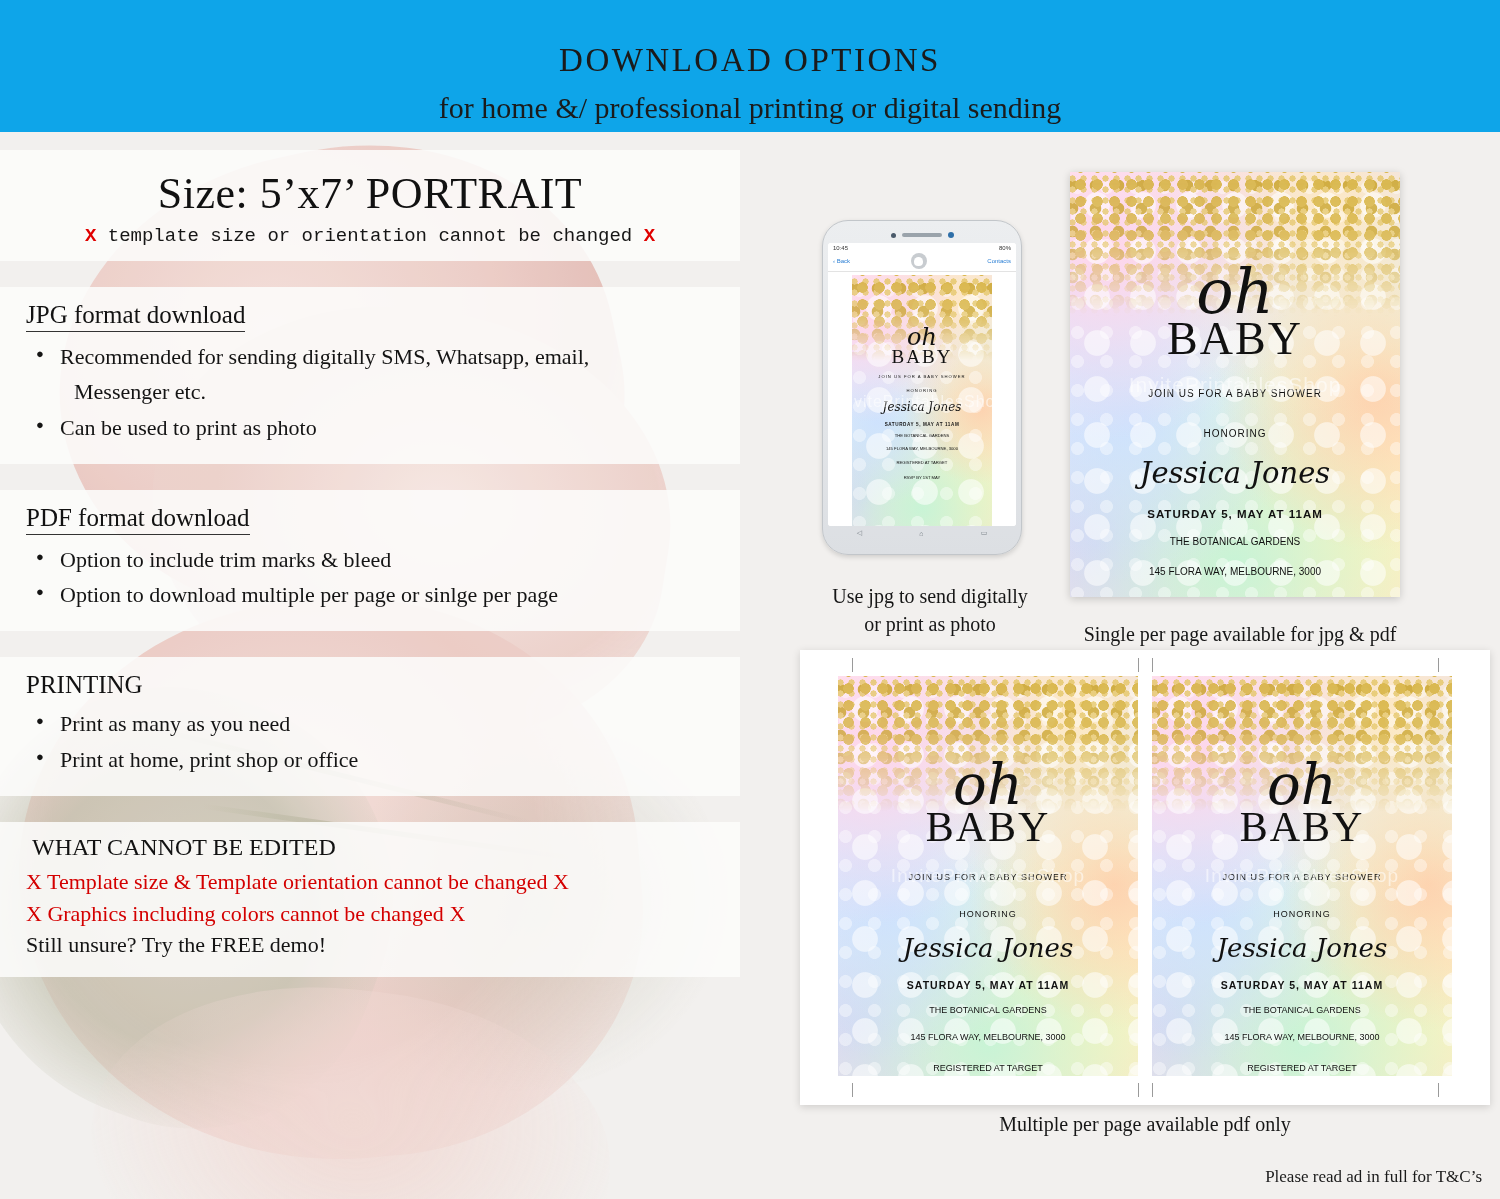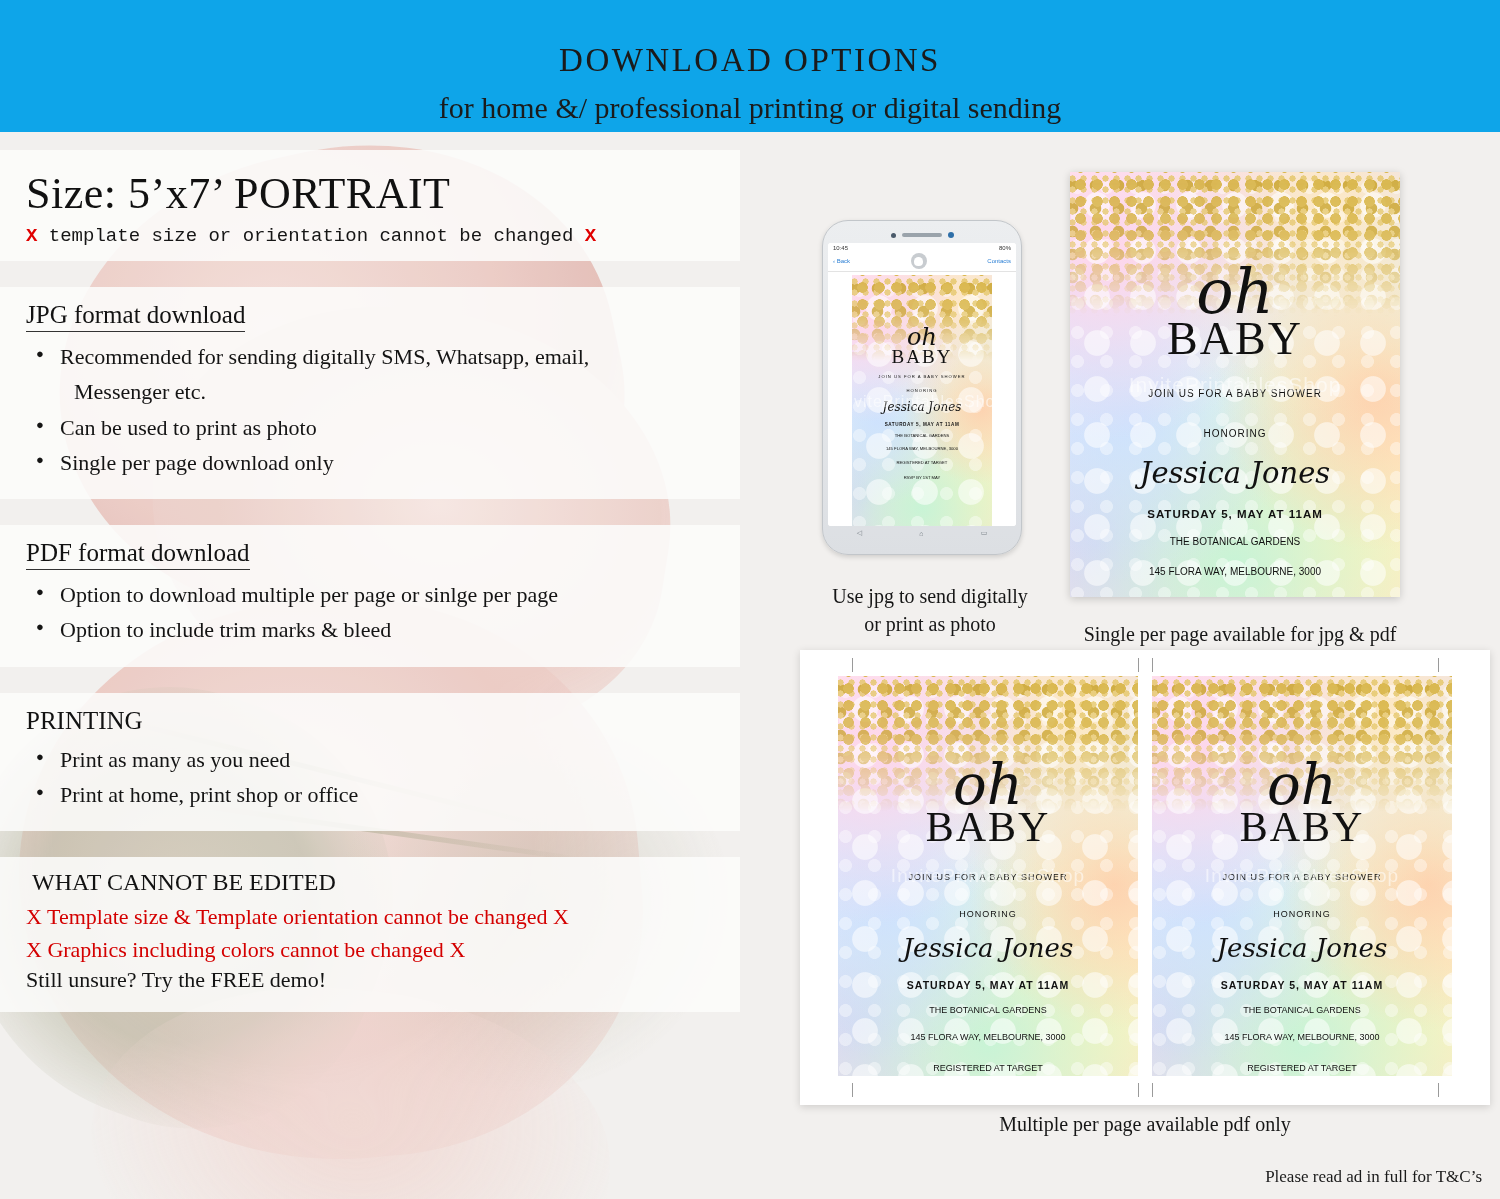--- a/index.html
+++ b/index.html
@@ -53,21 +53,21 @@
     font-size:30px; font-weight:400; color:#1b1b1b;
   }
 
   
   .left-col { position:absolute; left:0; top:150px; width:740px; z-index:3; }
   .panel {
     background:rgba(252,252,251,0.88);
     padding:12px 26px 16px 26px;
     margin-bottom:26px;
   }
-  .panel.size-panel { padding-top:18px; padding-bottom:14px; }
+  .panel.size-panel { padding-top:18px; padding-bottom:14px;text-align:center; }
   .size-title {
     font-size:44px; letter-spacing:.5px; color:#111; margin:0 0 6px 0; font-weight:400;
   }
   .size-sub { font-size:19px; color:#161616; margin:0;font-family:Liberation Mono, monospace; }
   .xmark { color:#e00000; font-weight:700; }
 
   .sect-title {
     font-size:25px; color:#121212; margin:2px 0 10px 0; font-weight:400;
     display:inline-block;
   }
@@ -260,29 +260,28 @@
       <span class="xmark">X</span>
     </p>
   </div>
 
   <div class="panel">
     <div class="sect-title underline">JPG format download</div>
     <ul class="bullets">
       <li>Recommended for sending digitally SMS, Whatsapp, email,</li>
       <li class="cont">Messenger etc.</li>
       <li>Can be used to print as photo</li>
-      <li>Single per page download only</li>
     </ul>
   </div>
 
   <div class="panel">
     <div class="sect-title underline">PDF format download</div>
     <ul class="bullets">
+      <li>Option to include trim marks &amp; bleed</li>
       <li>Option to download multiple per page or sinlge per page</li>
-      <li>Option to include trim marks &amp; bleed</li>
     </ul>
   </div>
 
   <div class="panel">
     <div class="sect-title">PRINTING</div>
     <ul class="bullets">
       <li>Print as many as you need</li>
       <li>Print at home, print shop or office</li>
     </ul>
   </div>

